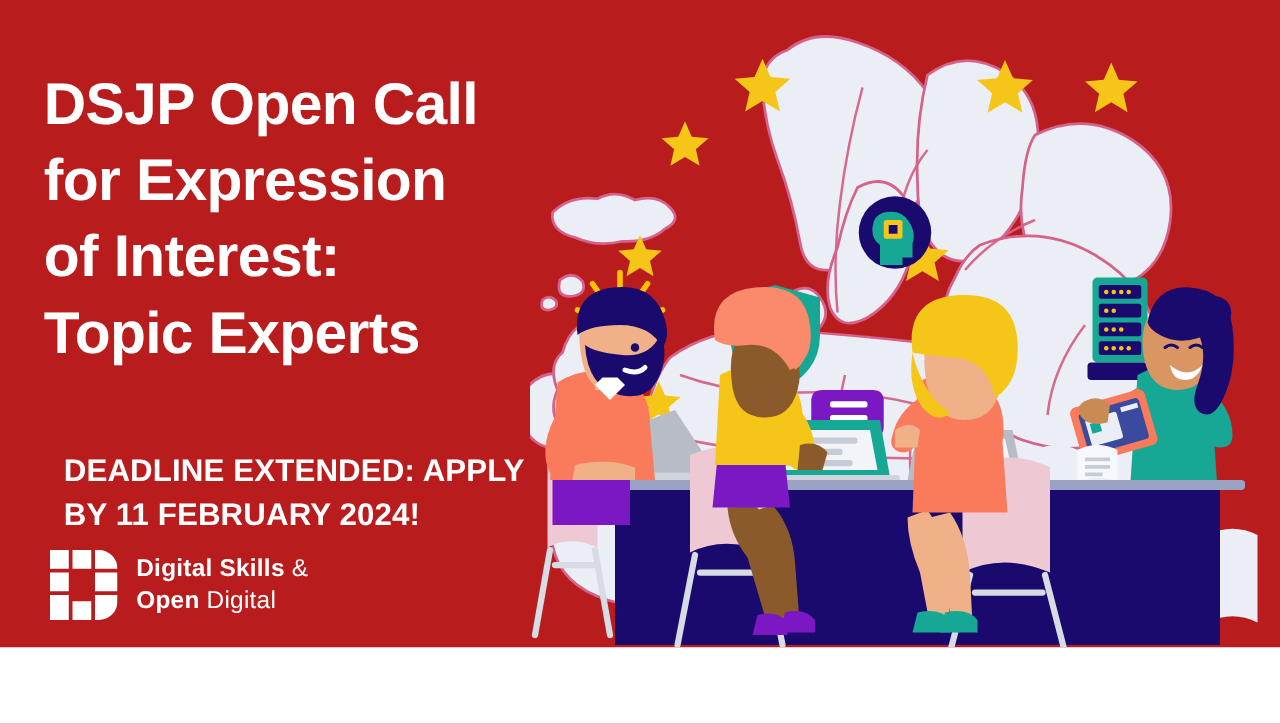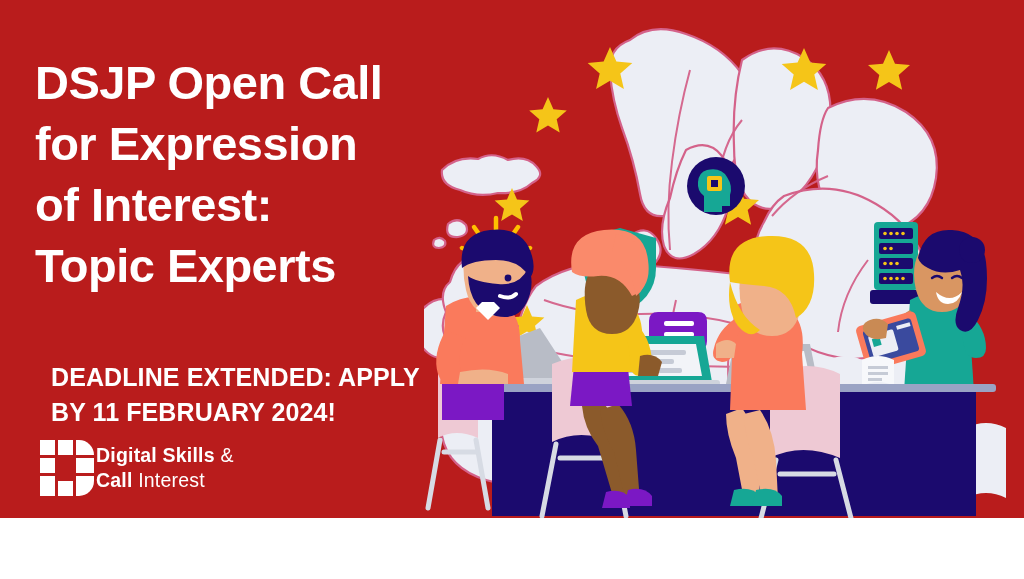--- a/index.html
+++ b/index.html
@@ -44,21 +44,21 @@
     white-space: pre-line;
   }
 
   
   .logo {
     position: absolute;
     left: 40px;
     bottom: 22px;
     display: flex;
     align-items: center;
-    gap: 2px;
+    gap: 15px;
     z-index: 40;
   }
   .logo-mark { width: 54px; height: 56px; display:block; }
   .logo-text {
     color: #ffffff;
     font-size: 19.5px;
     line-height: 1.30;
     letter-spacing: 0.2px;
   }
   .logo-text .b { font-weight: 700; }
@@ -396,18 +396,18 @@
       <rect x="36" y="18" width="18" height="15" fill="#ffffff"></rect>
       <rect x="0" y="36" width="15" height="20" fill="#ffffff"></rect>
       <rect x="18" y="41" width="15" height="15" fill="#ffffff"></rect>
       <path d="M36 36 h18 v5 a15 15 0 0 1 -15 15 h-3z" fill="#ffffff"></path>
     </svg>
     <div class="logo-text">
       <div>
         <span class="b">Digital Skills</span><span class="l"> &amp;</span>
       </div>
       <div>
-        <span class="b">Call</span><span class="l"> Interest</span>
+        <span class="b">Open</span><span class="l"> Digital</span>
       </div>
     </div>
   </div>
 
 </div>
 
 </body></html>

